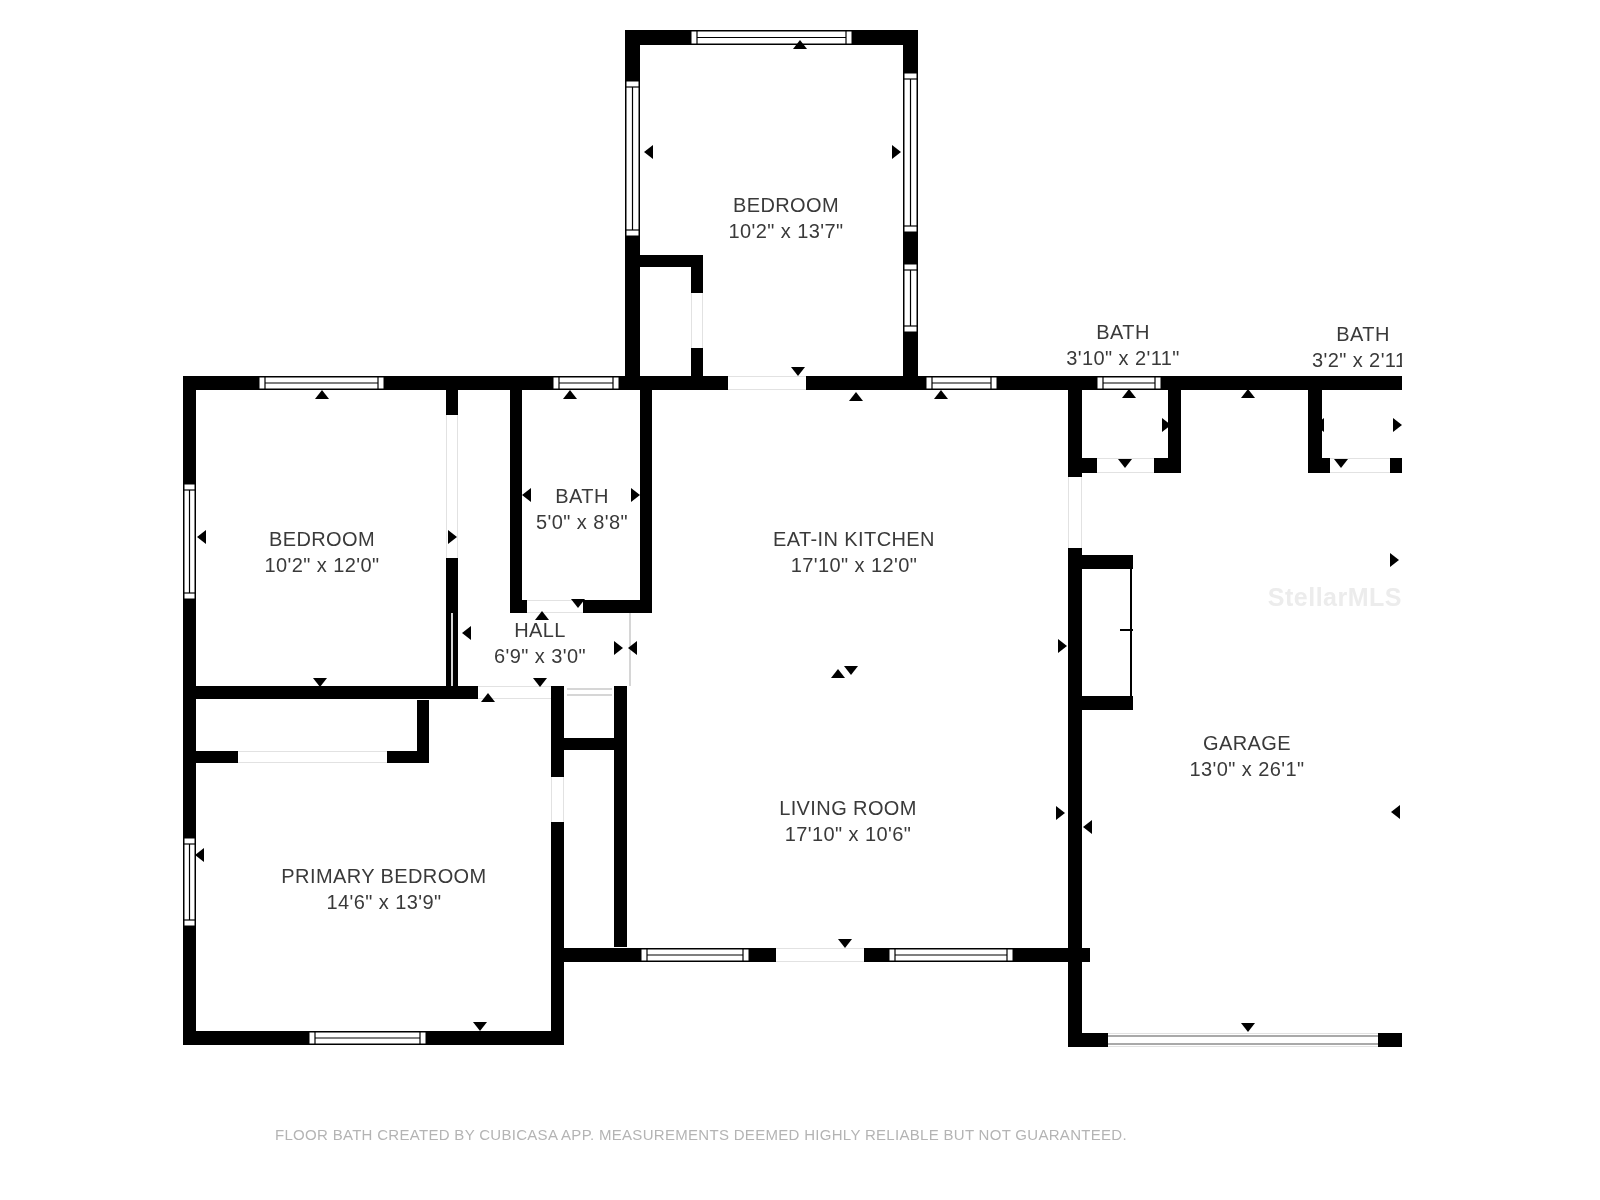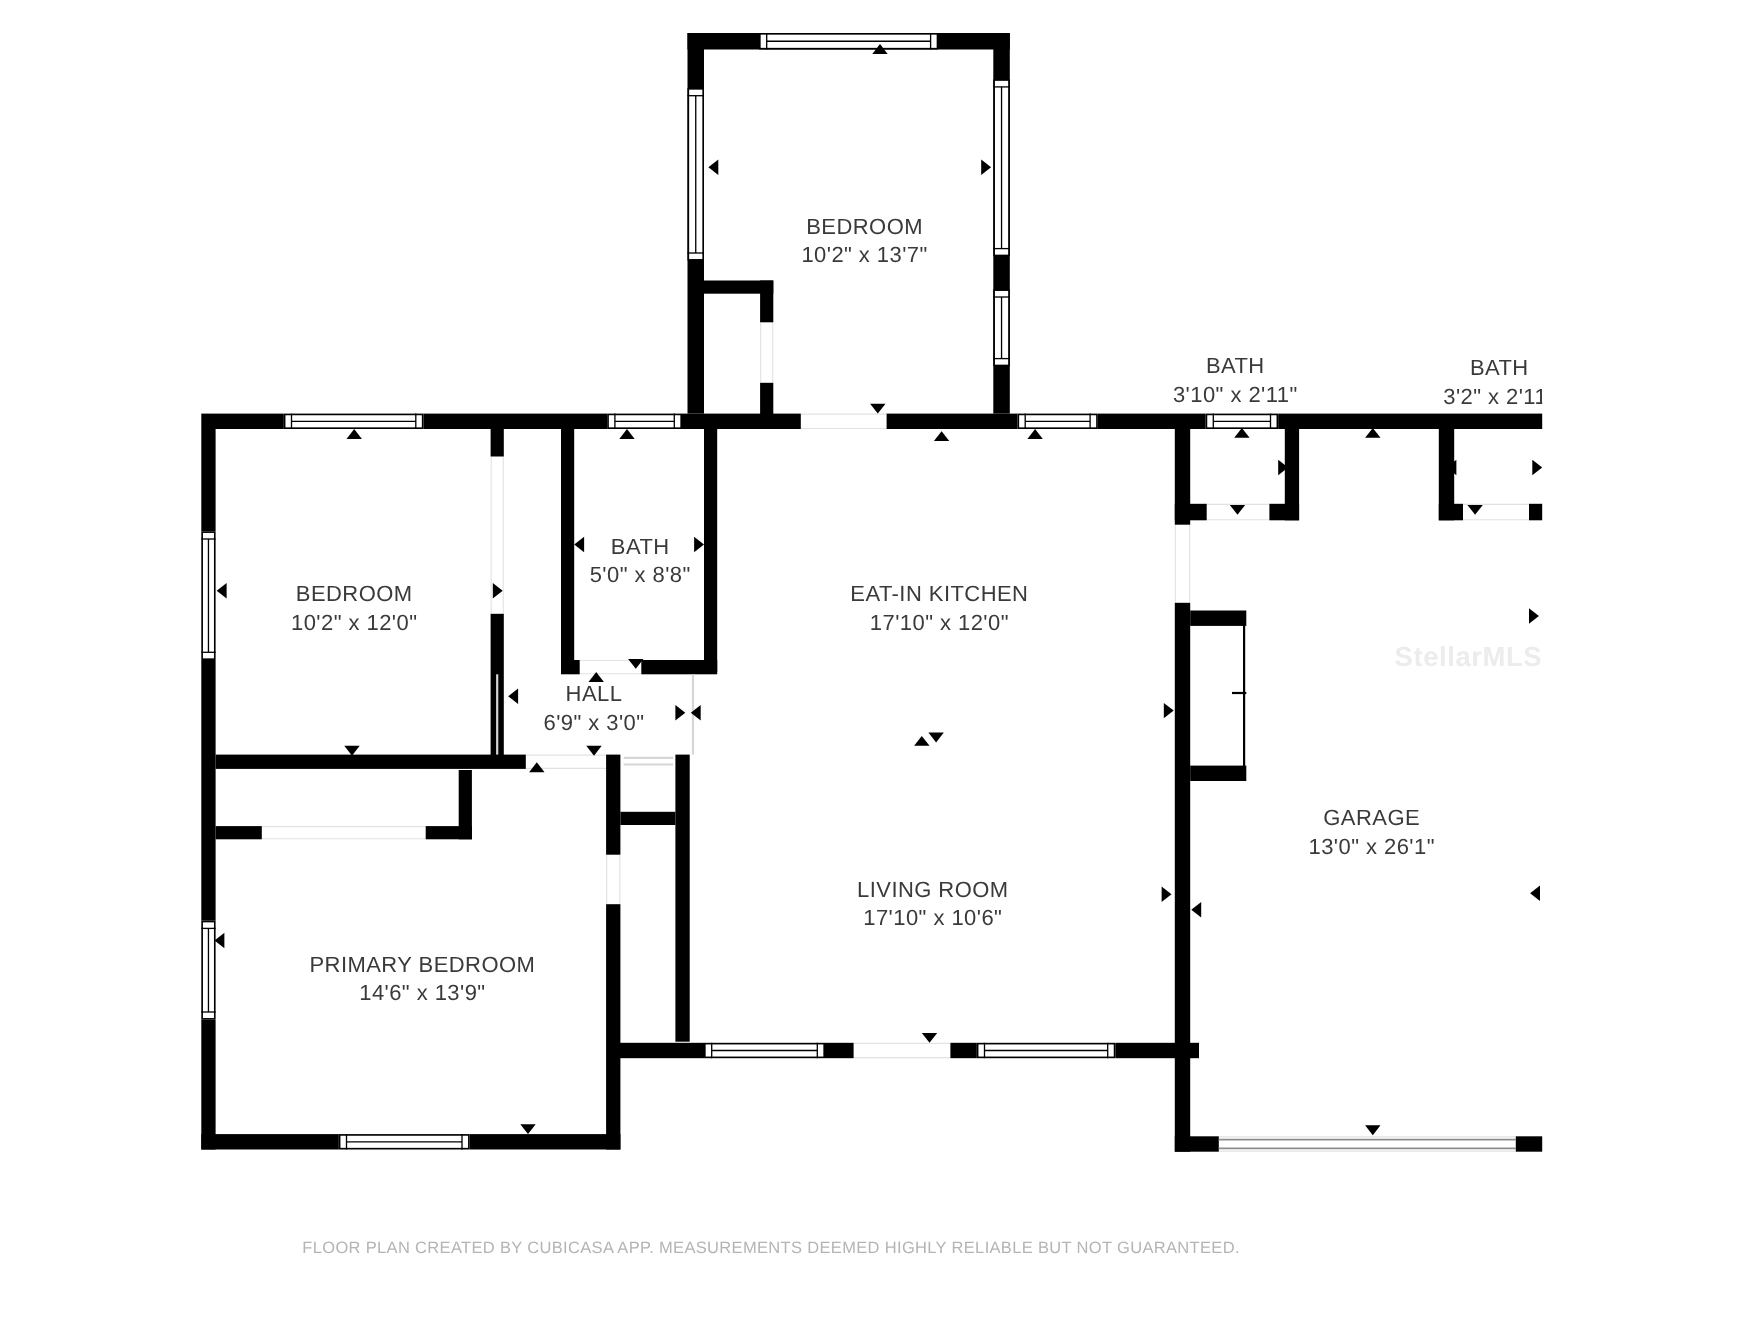--- a/index.html
+++ b/index.html
@@ -308,15 +308,15 @@
         <g>
           <text x="848" y="810" text-anchor="middle" dominant-baseline="middle" class="room-title">LIVING ROOM</text>
           <text x="848" y="836" text-anchor="middle" dominant-baseline="middle" class="room-dims">17'10" x 10'6"</text>
         </g>
         <g>
           <text x="384" y="878" text-anchor="middle" dominant-baseline="middle" class="room-title">PRIMARY BEDROOM</text>
           <text x="384" y="904" text-anchor="middle" dominant-baseline="middle" class="room-dims">14'6" x 13'9"</text>
         </g>
       </g>
     </svg>
-  <div id="footer-disclaimer">FLOOR PLAN CREATED BY CUBICASA APP. MEASUREMENTS DEEMED HIGHLY RELIABLE BUT NOT GUARANTEED.</div>
+  <div id="footer-disclaimer">FLOOR BATH CREATED BY CUBICASA APP. MEASUREMENTS DEEMED HIGHLY RELIABLE BUT NOT GUARANTEED.</div>
   <div id="stellar-watermark">StellarMLS</div>
 </div>
 
 </body></html>

